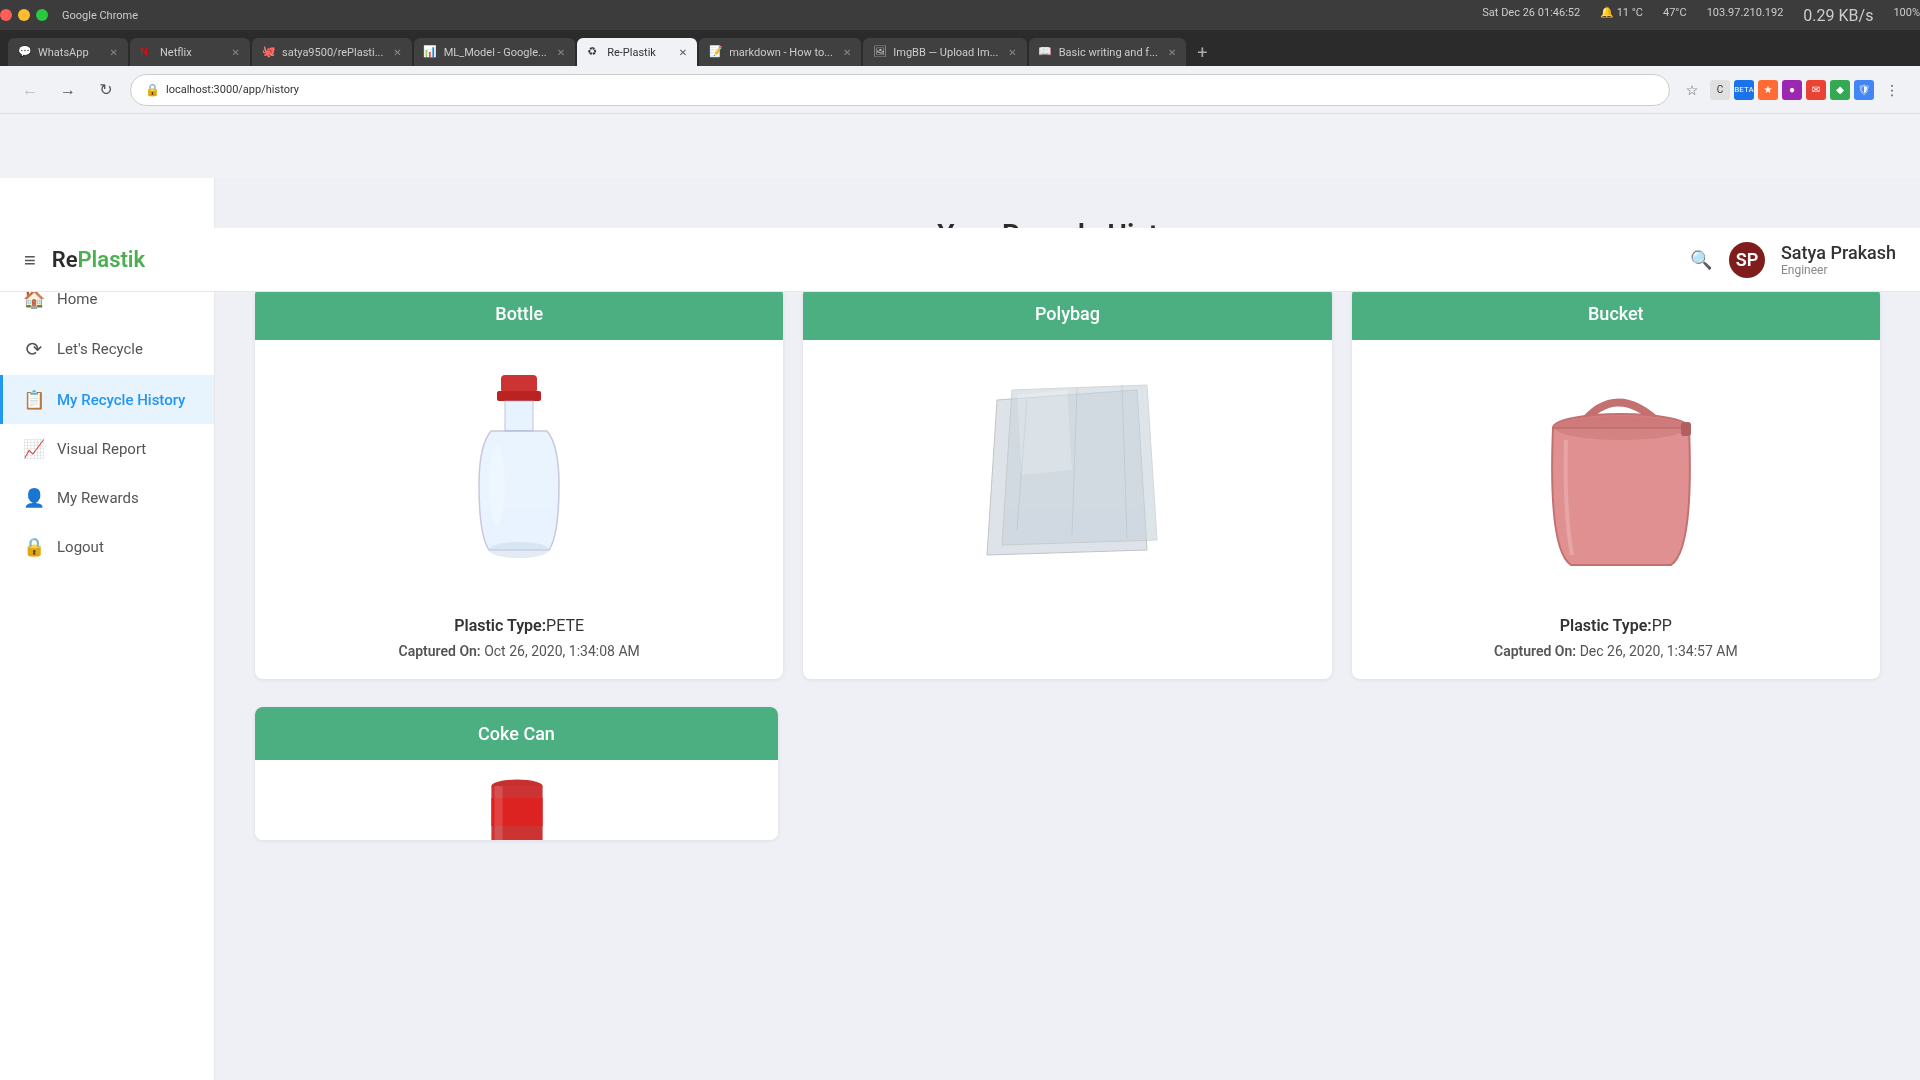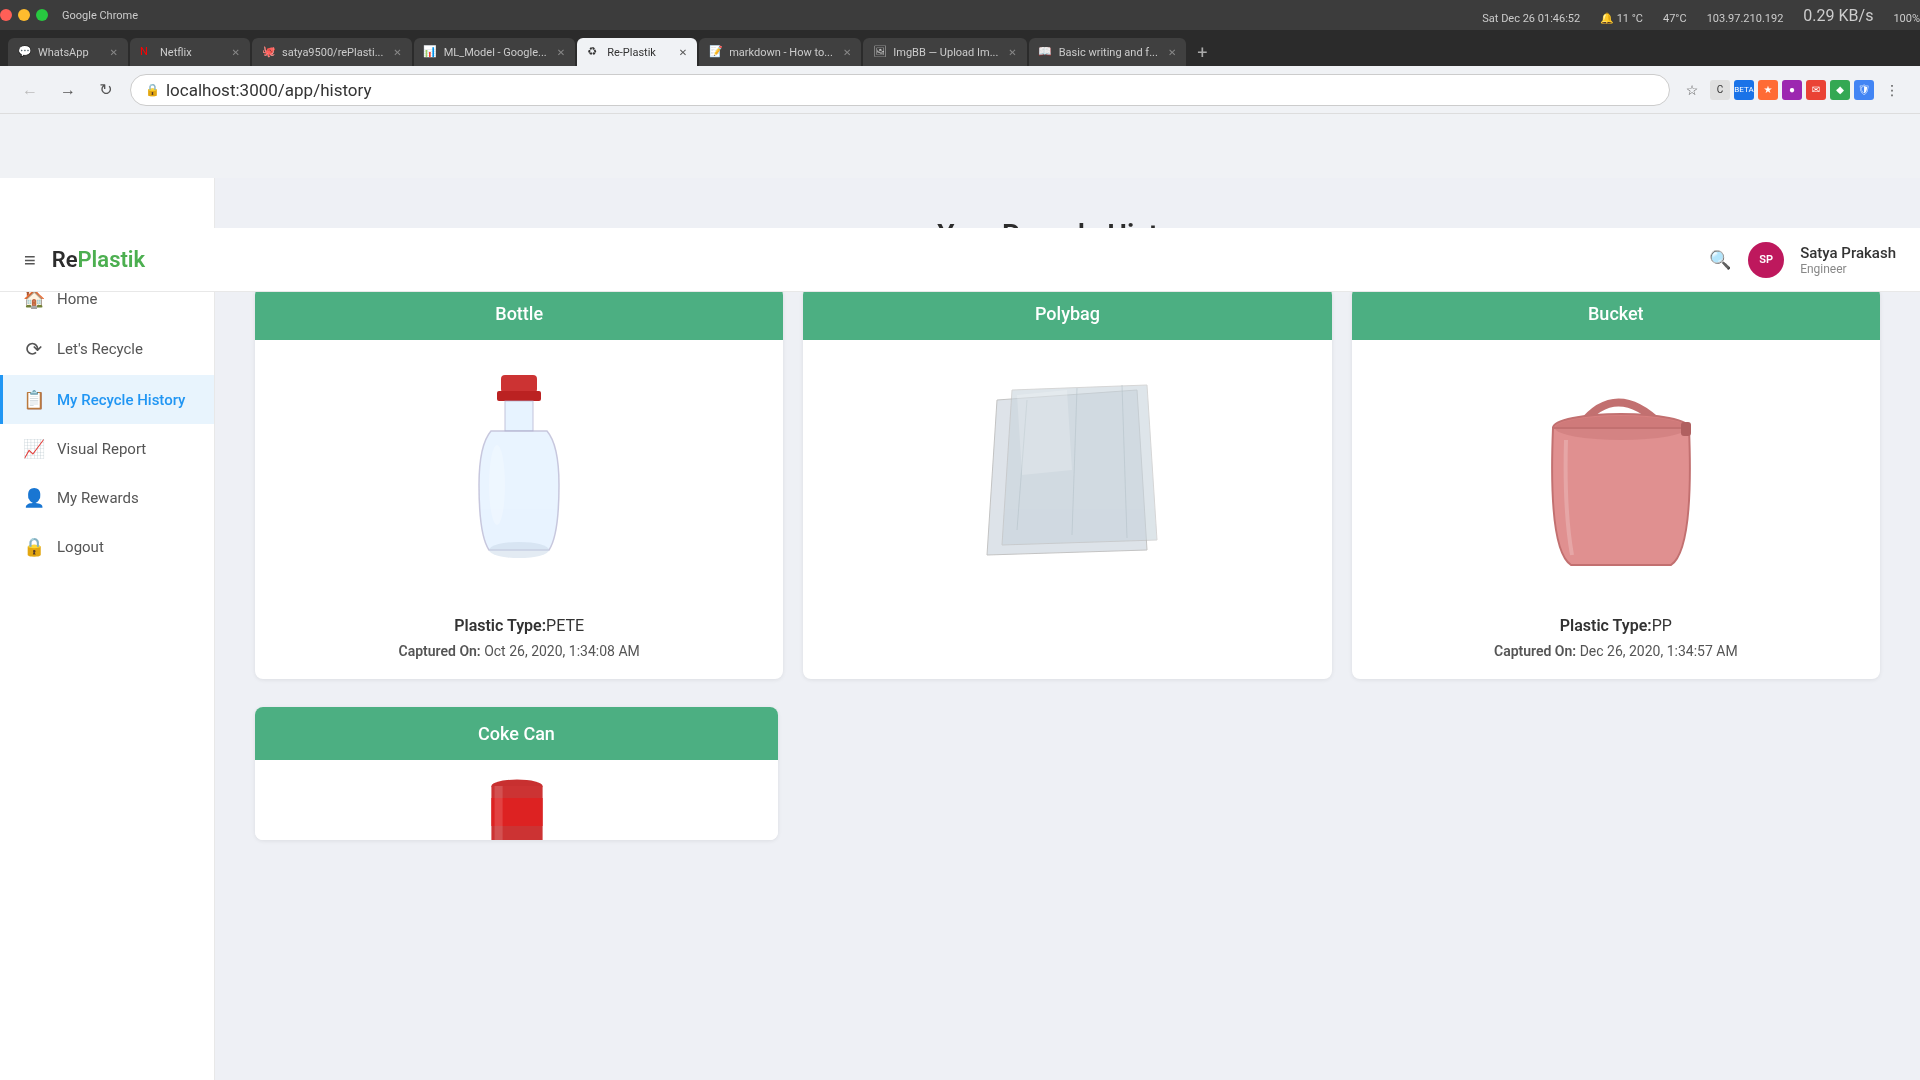--- a/index.html
+++ b/index.html
@@ -21,36 +21,36 @@
     .tab-label { white-space: nowrap; overflow: hidden; text-overflow: ellipsis; flex: 1; }
     .tab-close { font-size: 10px; color: #888; cursor: pointer; margin-left: 4px; flex-shrink: 0; }
     .tab.active .tab-close { color: #555; }
     .tab-new { background: transparent; color: #aaa; font-size: 18px; width: 28px; height: 28px; display: flex; align-items: center; justify-content: center; cursor: pointer; border-radius: 50%; }
 
     
     .address-bar { background: #f0f2f5; height: 48px; display: flex; align-items: center; padding: 0 16px; gap: 10px; border-bottom: 1px solid #ddd; }
     .nav-btn { width: 28px; height: 28px; border-radius: 50%; background: transparent; border: none; cursor: pointer; display: flex; align-items: center; justify-content: center; color: #555; font-size: 16px; }
     .nav-btn.disabled { color: #bbb; cursor: default; }
     .url-bar { flex: 1; height: 32px; background: #fff; border: 1px solid #ccc; border-radius: 16px; display: flex; align-items: center; padding: 0 14px; gap: 6px; }
-    .url-text { font-size: 17px; color: #333; flex: 1; }
+    .url-text { font-size: 11px; color: #333; flex: 1; }
     .url-lock { font-size: 12px; color: #555; }
     .browser-actions { display: flex; align-items: center; gap: 6px; }
     .browser-action-btn { width: 24px; height: 24px; display: flex; align-items: center; justify-content: center; cursor: pointer; color: #555; font-size: 14px; border-radius: 4px; }
     .extension-icons { display: flex; gap: 4px; align-items: center; }
     .ext-icon { width: 20px; height: 20px; border-radius: 3px; background: #888; display: flex; align-items: center; justify-content: center; font-size: 10px; color: white; cursor: pointer; }
 
     
     .app-topbar { background: #fff; height: 64px; display: flex; align-items: center; padding: 0 24px; border-bottom: 1px solid #e8e8e8; position: absolute; top: 114px; left: 0; right: 0; z-index: 10; }
     .app-menu-icon { font-size: 20px; color: #555; cursor: pointer; margin-right: 16px; }
     .app-title { font-size: 22px; font-weight: 600; color: #2c2c2c; }
     .app-topbar-right { margin-left: auto; display: flex; align-items: center; gap: 16px; }
     .search-icon-btn { font-size: 18px; color: #555; cursor: pointer; }
-    .user-avatar { width: 36px; height: 36px; border-radius: 50%; background: #be185d; color: #fff; display: flex; align-items: center; justify-content: center; font-size: 11px; font-weight: 600; }
+    .user-avatar { width: 36px; height: 36px; border-radius: 50%; background: #7f1d1d; color: #fff; display: flex; align-items: center; justify-content: center; font-size: 18px; font-weight: 600; }
     .user-info { display: flex; flex-direction: column; }
-    .user-name { font-size: 15px; font-weight: 500; color: #333; }
+    .user-name { font-size: 18px; font-weight: 500; color: #333; }
     .user-role { font-size: 12px; color: #888; }
 
     
     .sidebar { width: 215px; background: #fff; border-right: 1px solid #e8e8e8; padding-top: 80px; display: flex; flex-direction: column; flex-shrink: 0; position: relative; top: 0; }
     .sidebar-nav { padding: 16px 0; }
     .sidebar-item { display: flex; align-items: center; gap: 12px; padding: 14px 20px; cursor: pointer; color: #555; font-size: 15px; border-left: 3px solid transparent; }
     .sidebar-item.active { color: #2196f3; border-left: 3px solid #2196f3; background: #e8f4fd; font-weight: 500; }
     .sidebar-icon { font-size: 18px; width: 22px; text-align: center; }
 
     
@@ -89,21 +89,21 @@
 </head>
 <body>
 
 <div class="browser-chrome">
   <div class="browser-chrome-left">
     <div class="traffic-light tl-red"></div>
     <div class="traffic-light tl-yellow"></div>
     <div class="traffic-light tl-green"></div>
     <span style="color:#ccc; font-size:11px; margin-left:8px;">Google Chrome</span>
   </div>
-  <div style="margin-left: auto; display:flex; gap:20px; align-items:flex-end;">
+  <div style="margin-left: auto; display:flex; gap:20px; align-items:flex-start;">
     <span style="color:#ccc; font-size:11px;">Sat Dec 26  01:46:52</span>
     <span style="color:#ccc; font-size:11px;">🔔  11 °C</span>
     <span style="color:#ccc; font-size:11px;">47°C</span>
     <span style="color:#ccc; font-size:11px;">103.97.210.192</span>
     <span style="color:#ccc; font-size:16px;">0.29 KB/s</span>
     <span style="color:#ccc; font-size:11px;">100%</span>
   </div>
 </div>
 
 <div class="tab-bar">

